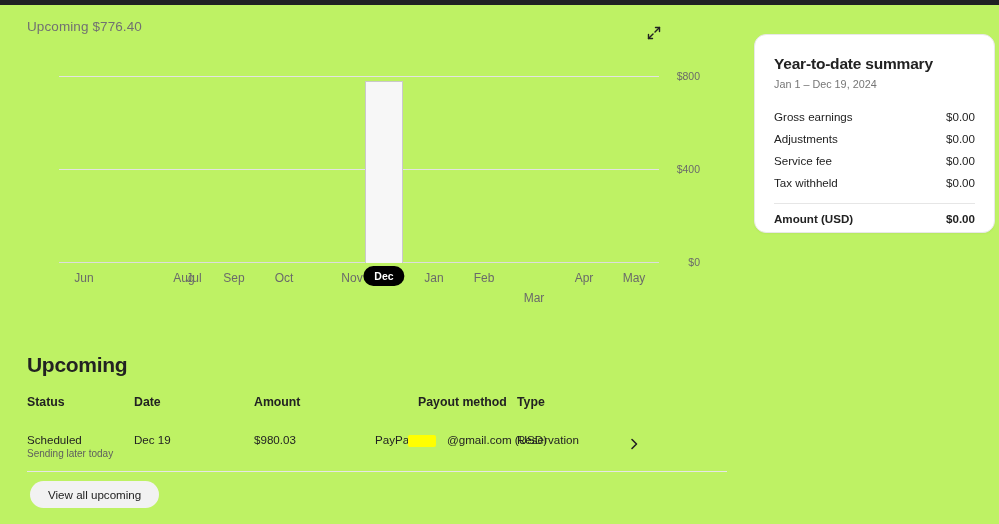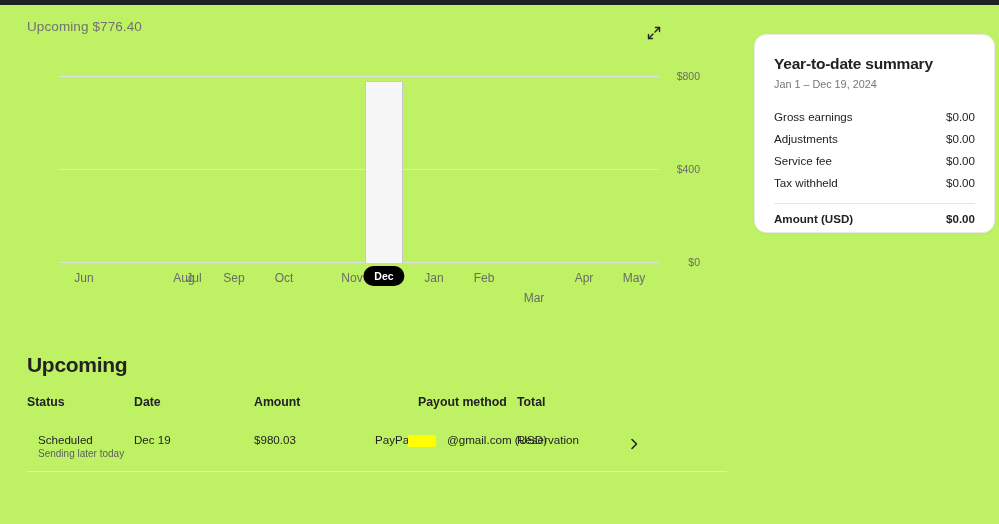--- a/index.html
+++ b/index.html
@@ -214,35 +214,36 @@
 
   <div class="upcoming-section">
     <div class="upcoming-title">Upcoming</div>
 
     <div class="tbl">
       <div class="thead" id="thead">
           <div class="th" style="left: 27px; text-align: center;">Status</div>
           <div class="th" style="left: 134px;">Date</div>
           <div class="th" style="left: 254px; text-align: right;">Amount</div>
           <div class="th" style="left: 375px; margin-left: 43px;">Payout method</div>
-          <div class="th" style="left: 517px;">Total</div>
+          <div class="th" style="left: 517px;">Type</div>
         </div>
       <div id="tbody">
           <div class="trow">
-            <div class="td" style="left: 27px; margin-left: 11px;">Scheduled<span class="td-sub">Sending later today</span></div>
+            <div class="td" style="left: 27px;">Scheduled<span class="td-sub">Sending later today</span></div>
             <div class="td" style="left: 134px;">Dec 19</div>
             <div class="td" style="left: 254px;">$980.03</div>
             <div class="td" style="left: 375px;">PayPal:<span style="display:inline-block;width:32px"></span>@gmail.com (USD)</div>
             <div class="td" style="left: 517px;">Reservation</div>
             <div class="row-chevron"><svg width="14" height="14" viewBox="0 0 14 14" fill="none" stroke="#222" stroke-width="1.6" stroke-linecap="round" stroke-linejoin="round">
                 <path d="M5 2.5L9.5 7L5 11.5"></path>
               </svg></div>
           </div>
         </div>
     </div>
 
     <div class="row-divider"></div>
   </div>
 
   <div class="redact"></div>
 
+  <button class="view-all">View all upcoming</button>
 
 </div>
 
 </body></html>

